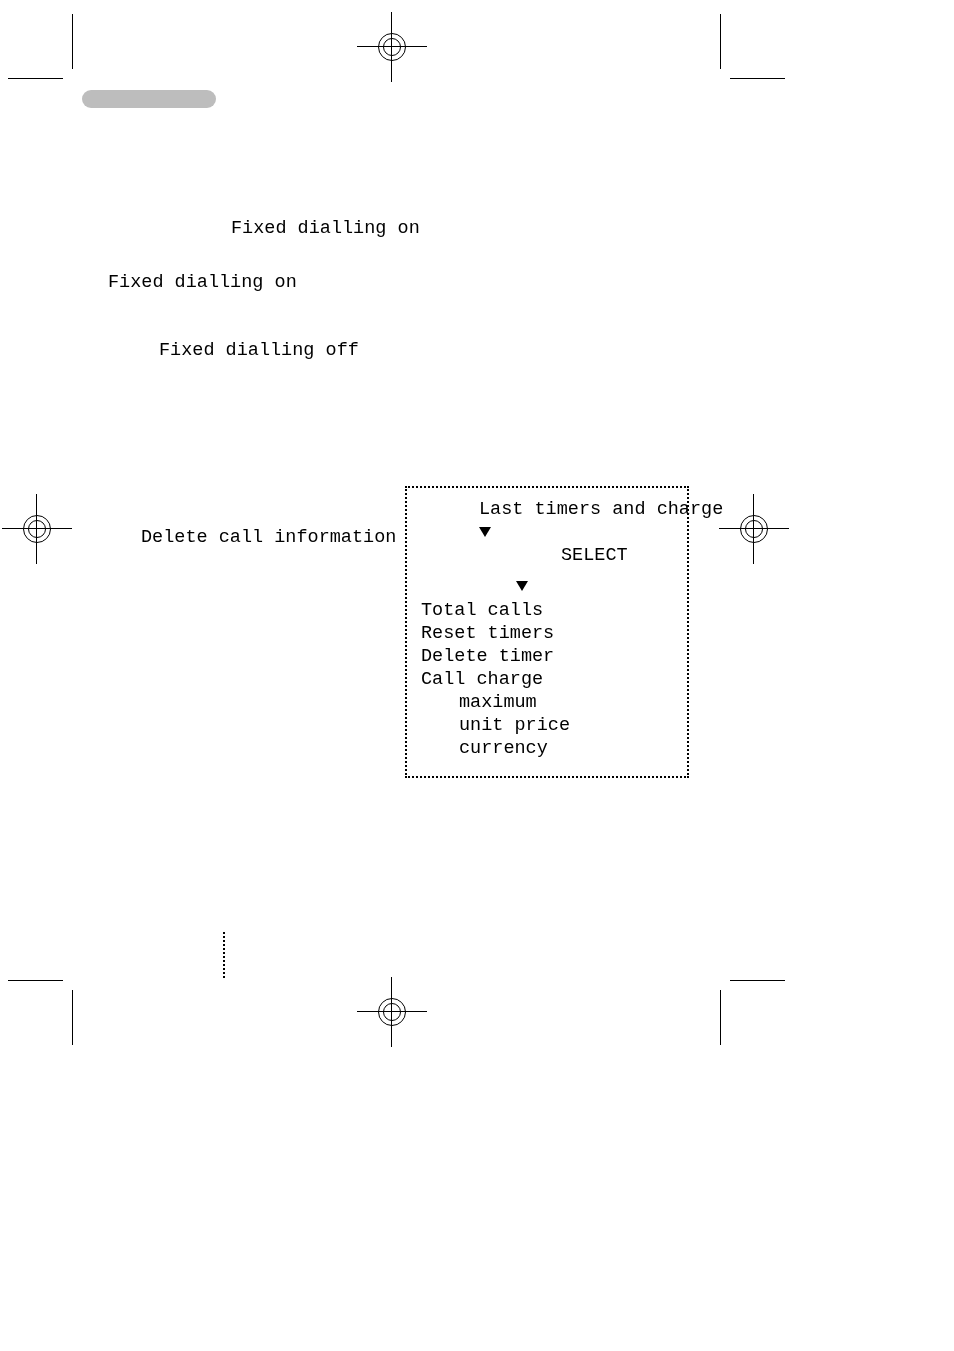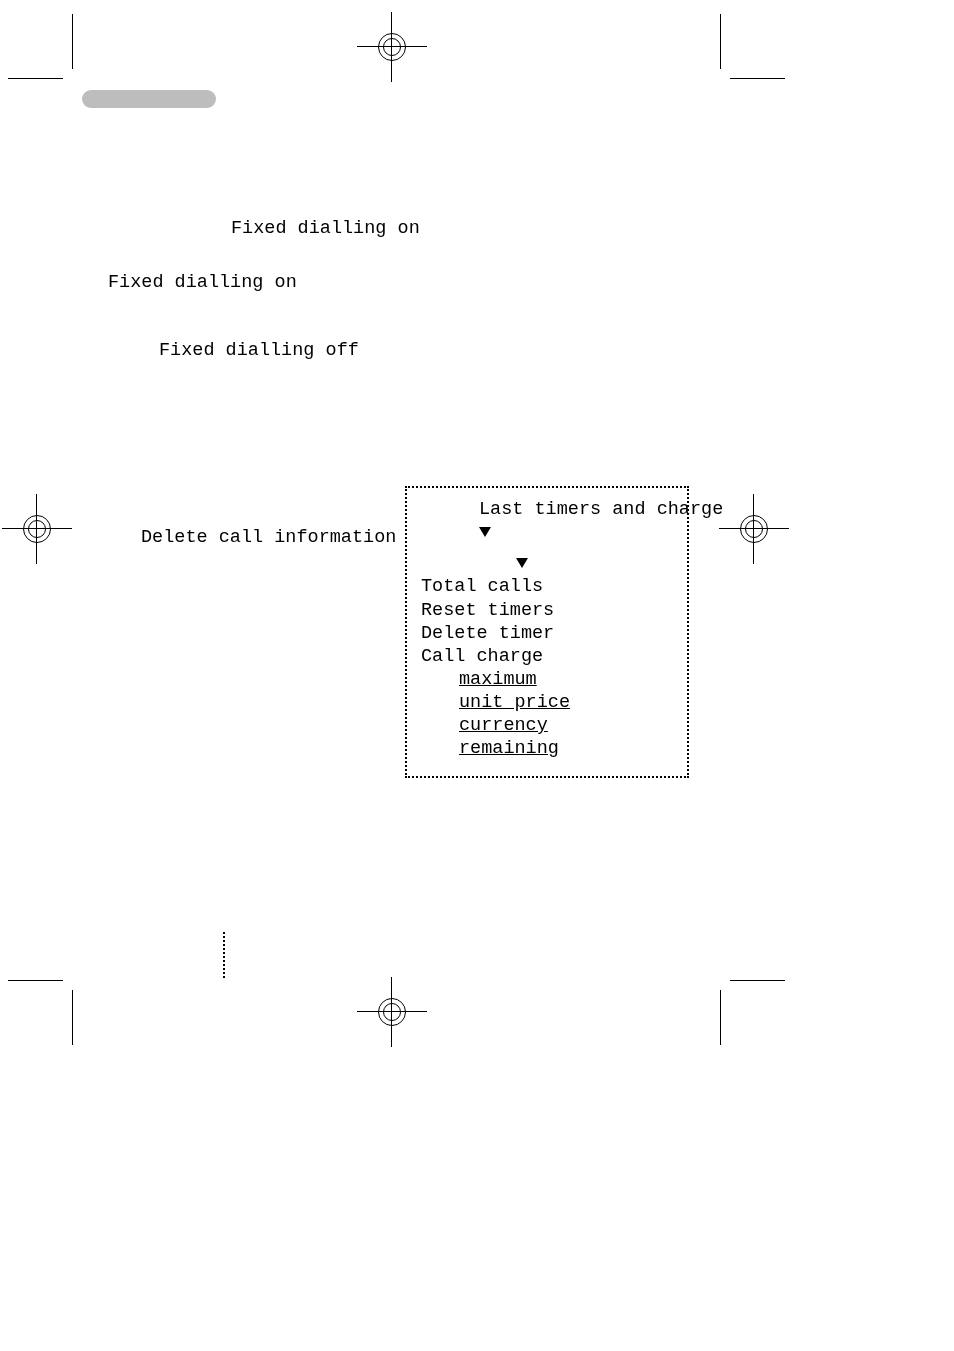--- a/index.html
+++ b/index.html
@@ -52,21 +52,21 @@
     border: 2px dotted #000;
     padding: 10px 14px 10px 14px;
     box-sizing: border-box;
   }
   .menu-box .line { white-space: pre; line-height: 1.25em; }
   .menu-box .ind1 { padding-left: 38px; }
   .menu-box .ind2 { padding-left: 58px; }
   .menu-box .sel  { padding-left: 140px; }
   .menu-box .ok   { padding-left: 220px; }
   .menu-box .item { padding-left: 0; }
-  .menu-box .sub  { padding-left: 38px; text-decoration: underline; }
+  .menu-box .sub  { padding-left: 38px; }
   .arrow-down { display:inline-block; width:0; height:0; border-left:6px solid transparent; border-right:6px solid transparent; border-top:10px solid #000; }
   .dotted-guide-v {
     position:absolute;
     width:2px;
     border-left:2px dotted #000;
   }
 </style>
 </head>
 <body>
 
@@ -109,26 +109,26 @@
 <div class="grey-pill" style="left:82px; top:90px; width:134px; height:18px;"></div>
 
 <div class="text-abs" style="left:231px; top:218px;">Fixed dialling on</div>
 <div class="text-abs" style="left:108px; top:272px;">Fixed dialling on</div>
 <div class="text-abs" style="left:159px; top:340px;">Fixed dialling off</div>
 <div class="text-abs" style="left:141px; top:527px;">Delete call information</div>
 
 <div class="menu-box" style="left:405px; top:486px; width:284px;">
   <div class="line ind2">Last timers and charge</div>
   <div class="line ind2"><span class="arrow-down"></span></div>
+  <div class="line sel">SELECT</div>
   <div style="height:8px"></div>
   <div class="line" style="padding-left:95px;"><span class="arrow-down"></span></div>
   <div class="line item">Total calls</div>
   <div class="line item">Reset timers</div>
   <div class="line item">Delete timer</div>
   <div class="line item">Call charge</div>
   <div class="line sub">maximum</div>
   <div class="line sub">unit price</div>
   <div class="line sub">currency</div>
-  <div class="line sub">remaining</div>
   <div style="height:6px"></div>
 </div>
 
 <div class="dotted-guide-v" style="left:223px; top:932px; height:46px;"></div>
 
 </body></html>

